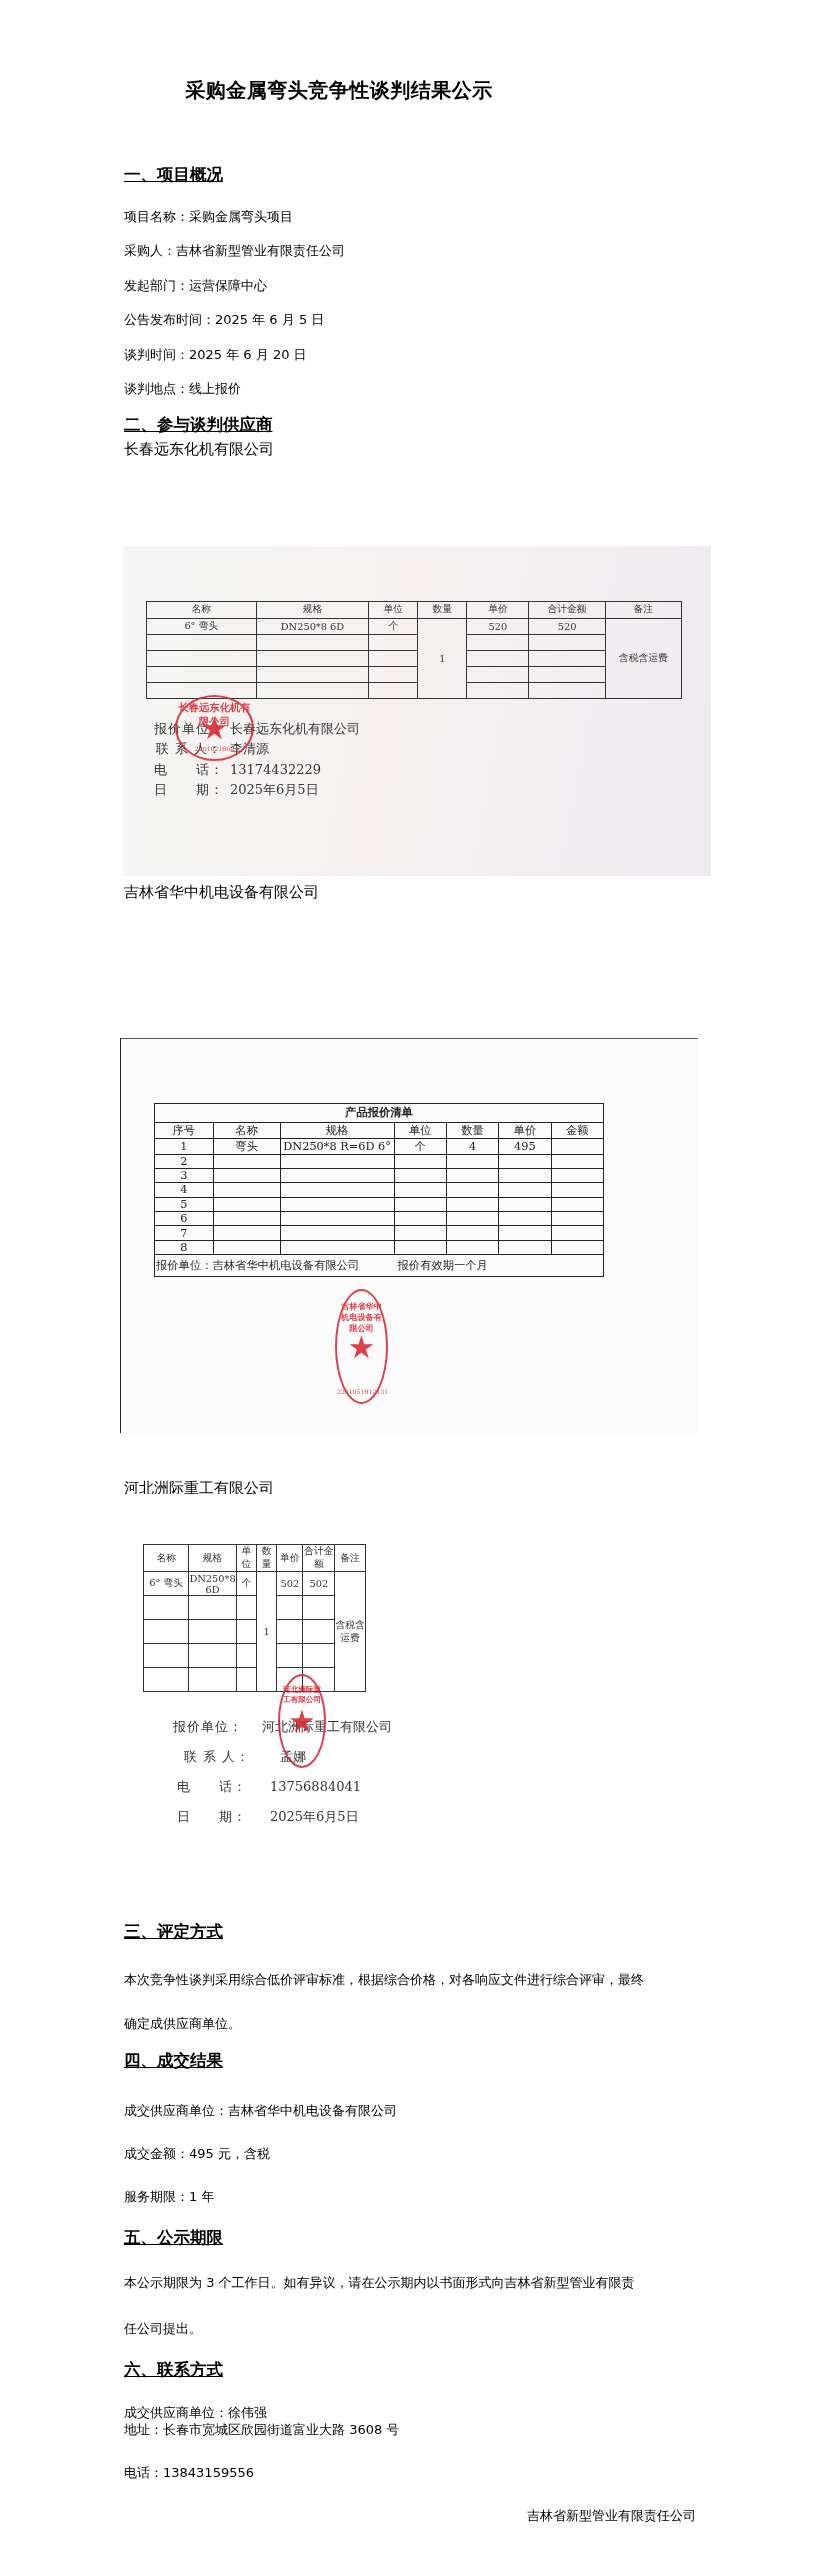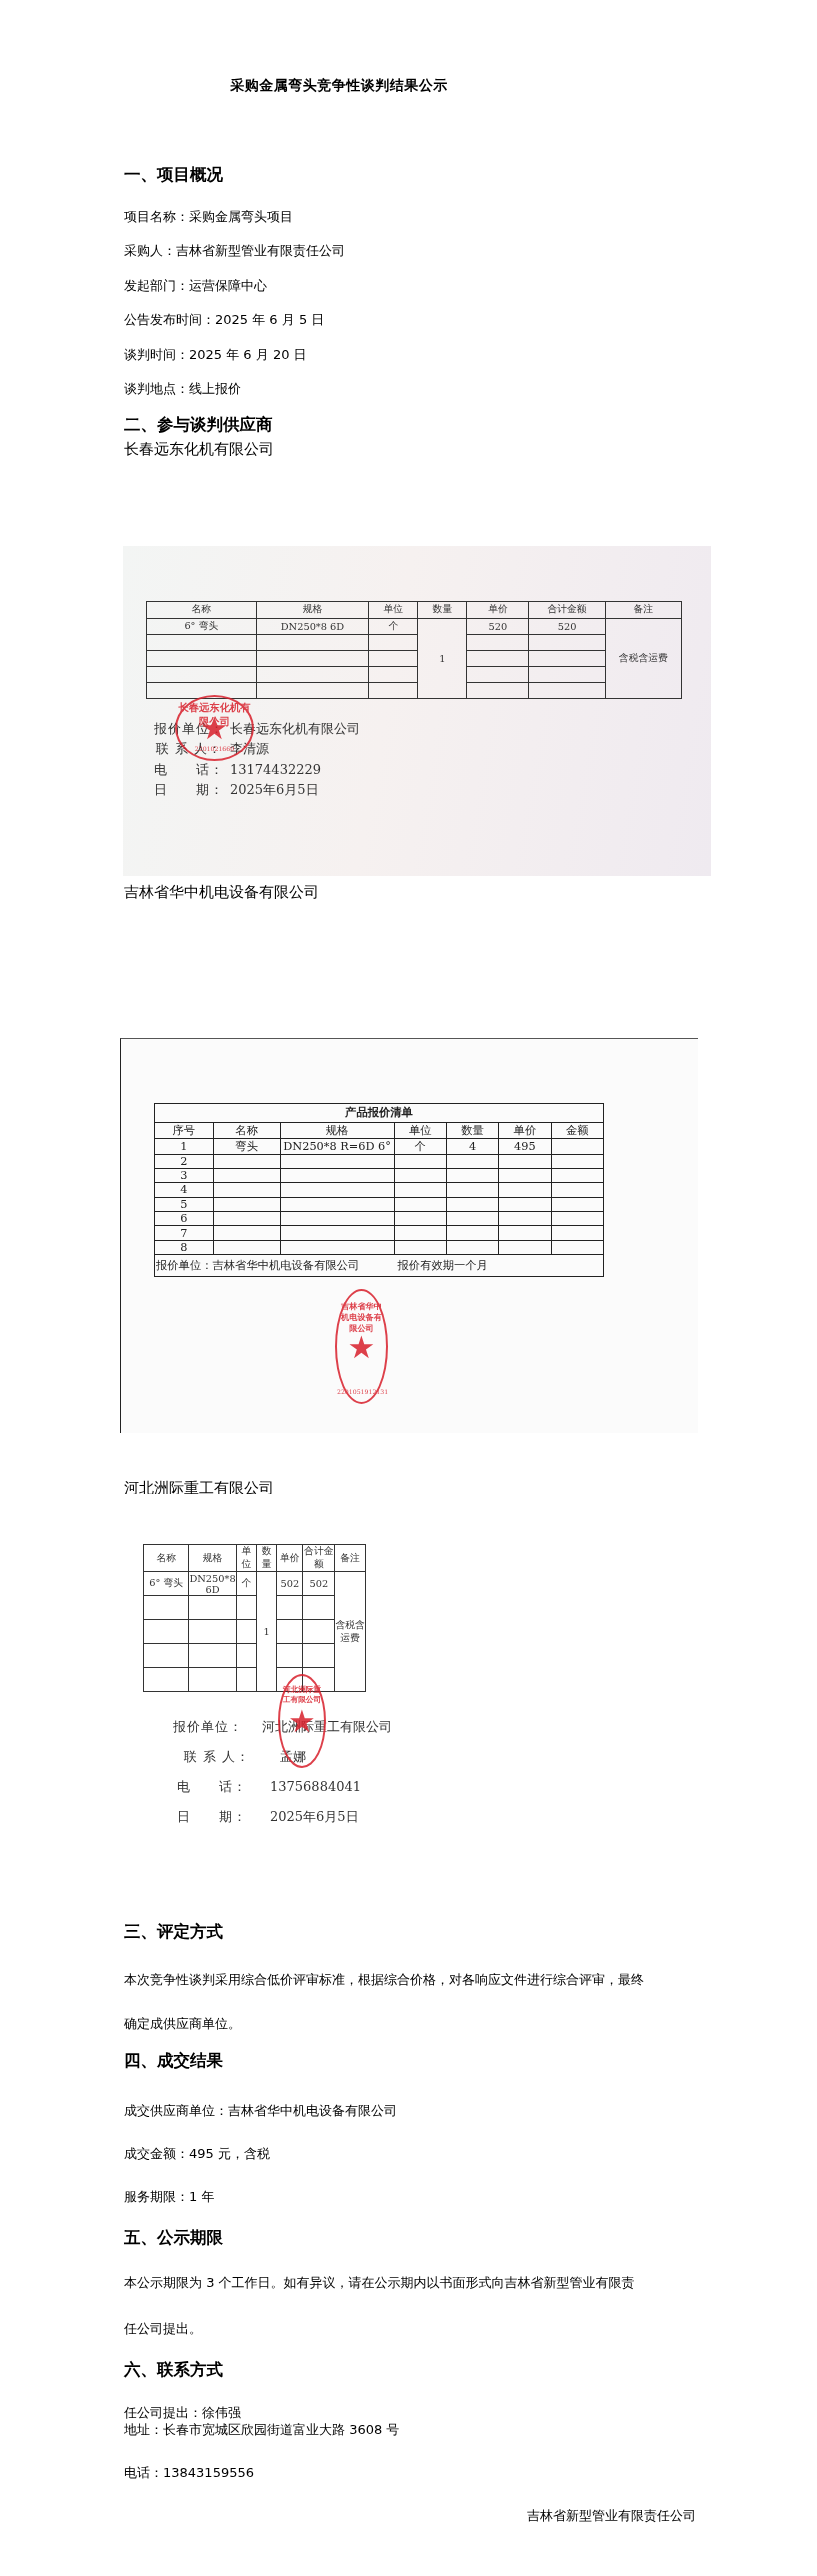--- a/index.html
+++ b/index.html
@@ -1,20 +1,20 @@
 <!DOCTYPE html>
 <html style="font-size:8.2px"><head>
 <meta charset="utf-8">
 <style>
   html, body { margin: 0; padding: 0; background: #ffffff; }
   body { width: 818px; height: 2688px; position: relative; overflow: hidden;
          font-family: "DejaVu Sans", "Liberation Sans", sans-serif; color: #000; }
   .abs { position: absolute; }
-  .title { left: 0; width: 678px; top: 77px; text-align: center; font-size: 14px; font-weight: bold; letter-spacing: 0.5px; }
-  .h2 { left: 124px; font-size: 16.5px; font-weight: bold; }
+  .title { left: 0; width: 678px; top: 77px; text-align: center; font-size: 20px; font-weight: bold; letter-spacing: 0.5px; }
+  .h2 { left: 124px; font-size: 16.5px; font-weight: bold; text-decoration: underline; }
   .p { left: 124px; font-size: 13px; white-space: nowrap; }
   .supplier { left: 124px; font-size: 15px; white-space: nowrap; font-family: "DejaVu Serif", "Liberation Serif", serif; }
   .right { right: 122px; font-size: 13px; white-space: nowrap; }
 
   
   .scan { font-family: "DejaVu Serif", "Liberation Serif", serif; color: #333; overflow: hidden; }
   .scan1 { left: 123px; top: 546px; width: 588px; height: 330px;
            background: linear-gradient(100deg, #f3f5f4 0%, #f6f1f0 45%, #efeaf0 100%); }
   .scan2 { left: 120px; top: 1038px; width: 577px; height: 394px; background: #fbfbfb; border-left: 1.5px solid #222; border-top: 1px solid #555; }
   .scan3 { left: 123px; top: 1494px; width: 582px; height: 371px; background: #fff; }
@@ -287,18 +287,18 @@
 <div class="abs h2" style="top:2050px">四、成交结果</div>
 <div class="abs p" style="top:2102px">成交供应商单位：吉林省华中机电设备有限公司</div>
 <div class="abs p" style="top:2145px">成交金额：495 元，含税</div>
 <div class="abs p" style="top:2188px">服务期限：1 年</div>
 
 <div class="abs h2" style="top:2227px">五、公示期限</div>
 <div class="abs p" style="top:2274px">本公示期限为 3 个工作日。如有异议，请在公示期内以书面形式向吉林省新型管业有限责</div>
 <div class="abs p" style="top:2320px">任公司提出。</div>
 
 <div class="abs h2" style="top:2359px">六、联系方式</div>
-<div class="abs p" style="top:2404px">任公司提出：徐伟强</div>
+<div class="abs p" style="top:2404px">成交供应商单位：徐伟强</div>
 <div class="abs p" style="top:2421px">地址：长春市宽城区欣园街道富业大路 3608 号</div>
 <div class="abs p" style="top:2464px">电话：13843159556</div>
 
 <div class="abs right" style="top:2507px">吉林省新型管业有限责任公司</div>
 
 
 </body></html>

